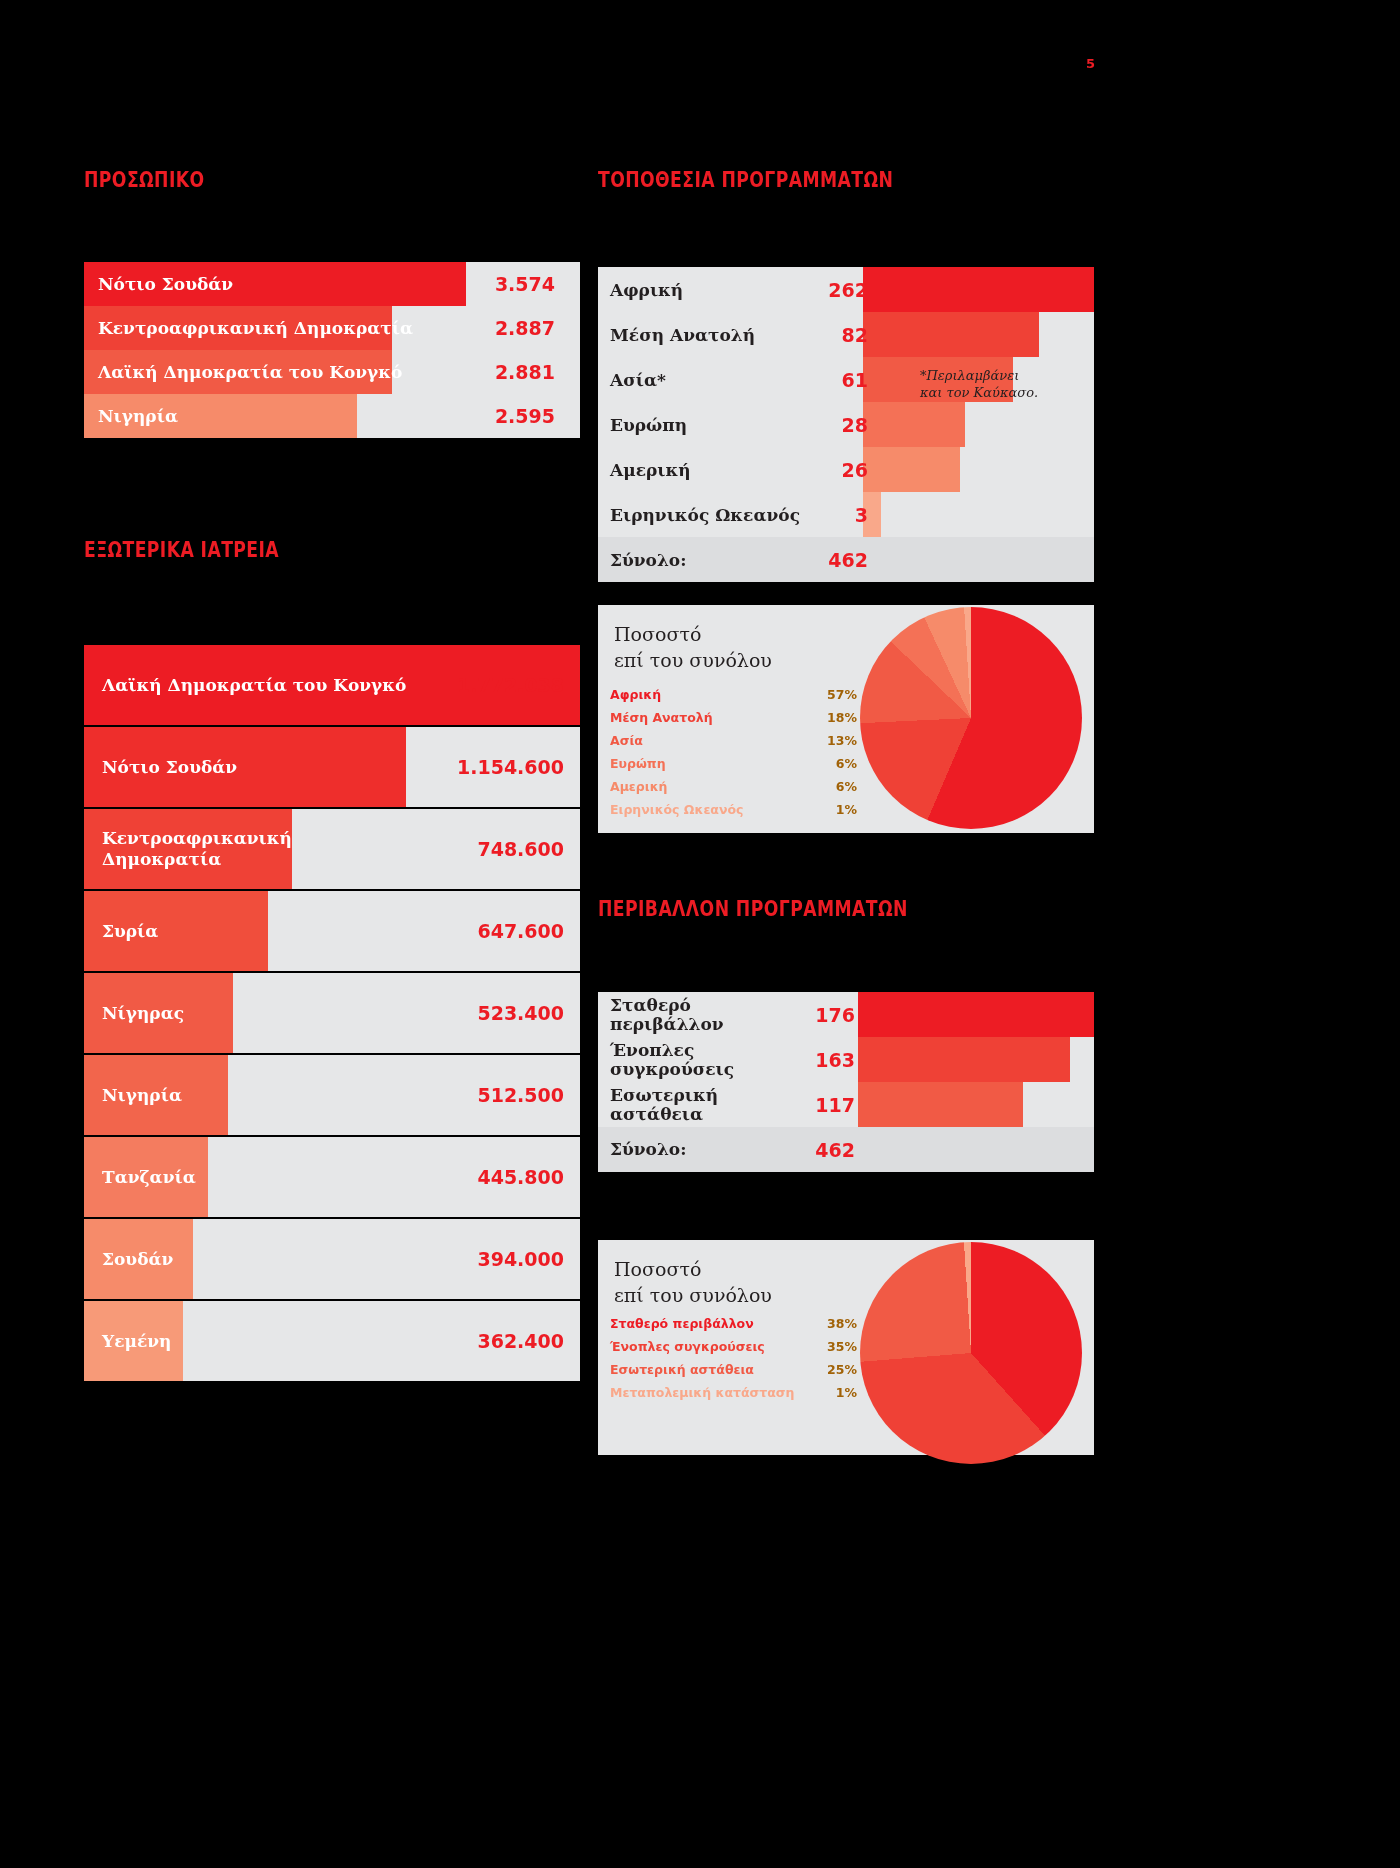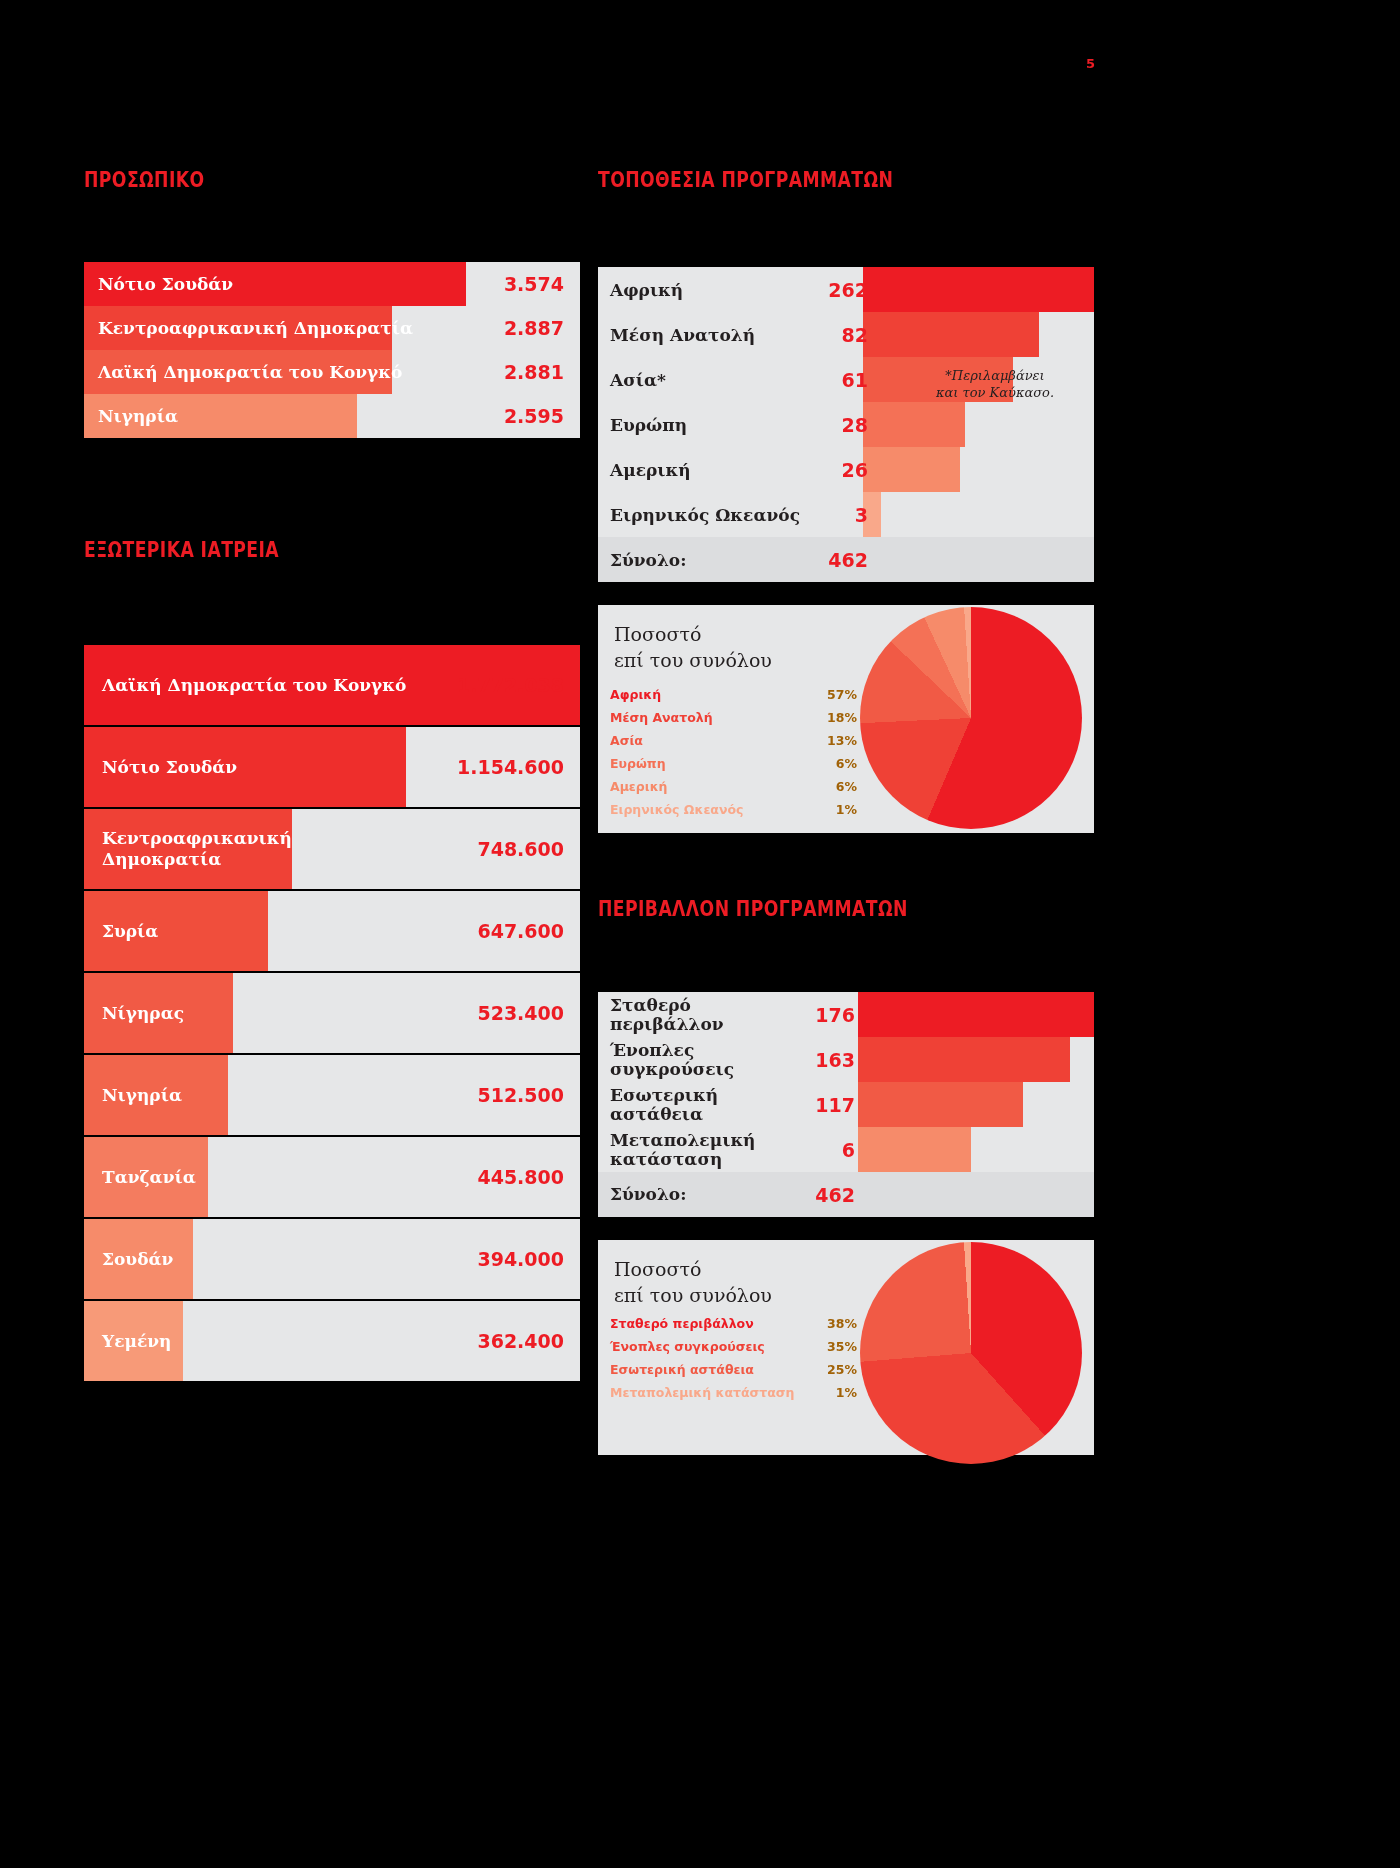--- a/index.html
+++ b/index.html
@@ -54,21 +54,21 @@
     position: relative; z-index: 2;
     color: #ed1c24; font-weight: bold;
     font-family: "DejaVu Sans", sans-serif;
     text-align: right;
   }
 
   
   #staff-table { left: 84px; top: 262px; width: 496px; }
   #staff-table .brow { height: 44px; }
   #staff-table .blabel { font-size: 17px; padding-left: 14px; flex: 1; }
-  #staff-table .bval { font-size: 19px; width: 120px; padding-right: 16px; }
+  #staff-table .bval { font-size: 19px; width: 120px; padding-right: 25px; }
 
   
   #outp-table { left: 84px; top: 645px; width: 496px; }
   #outp-table .brow { height: 82px; border-bottom: 2px solid #000; }
   #outp-table .blabel { font-size: 17px; padding-left: 18px; flex: 1; line-height: 1.22; }
   #outp-table .bval { font-size: 19px; width: 150px; padding-right: 16px; }
 
   
   #loc-table { left: 598px; top: 267px; width: 496px; }
   #loc-table .brow { height: 45px; }
@@ -116,21 +116,20 @@
   }
   #pie1 { left: 262px; top: 2px; width: 222px; height: 222px; }
   #pie2 { left: 262px; top: 2px; width: 222px; height: 222px; }
 
   .footnote {
     position: absolute;
     font-family: "DejaVu Serif", serif;
     font-style: italic;
     font-size: 13px;
     color: #231f20;
-    text-align: center;
     line-height: 1.3;
     white-space: pre-line;
     z-index: 5;
   }
 </style>
 </head>
 <body>
 
 <div class="page">
 
@@ -293,26 +292,20 @@
       <div class="brow">
         <div class="bfill" style="width: 212.4px; background: rgb(239, 65, 54);"></div>
         <div class="blabel">Ένοπλες συγκρούσεις</div>
         <div class="bval">163</div>
       </div>
       <div class="brow">
         <div class="bfill" style="width: 165.2px; background: rgb(241, 90, 69);"></div>
         <div class="blabel">Εσωτερική αστάθεια</div>
         <div class="bval">117</div>
       </div>
-      <div class="brow">
-        <div class="bfill" style="width: 113.28px; background: rgb(246, 139, 106);"></div>
-        <div class="blabel">Μεταπολεμική
-κατάσταση</div>
-        <div class="bval">6</div>
-      </div>
       <div class="brow total">
         <div class="blabel">Σύνολο:</div>
         <div class="bval">462</div>
       </div>
     </div>
 
   <div class="piepanel" id="pie-panel-2">
     <div class="pietitle">Ποσοστό
 επί του συνόλου</div>
     <div class="pielegend">

